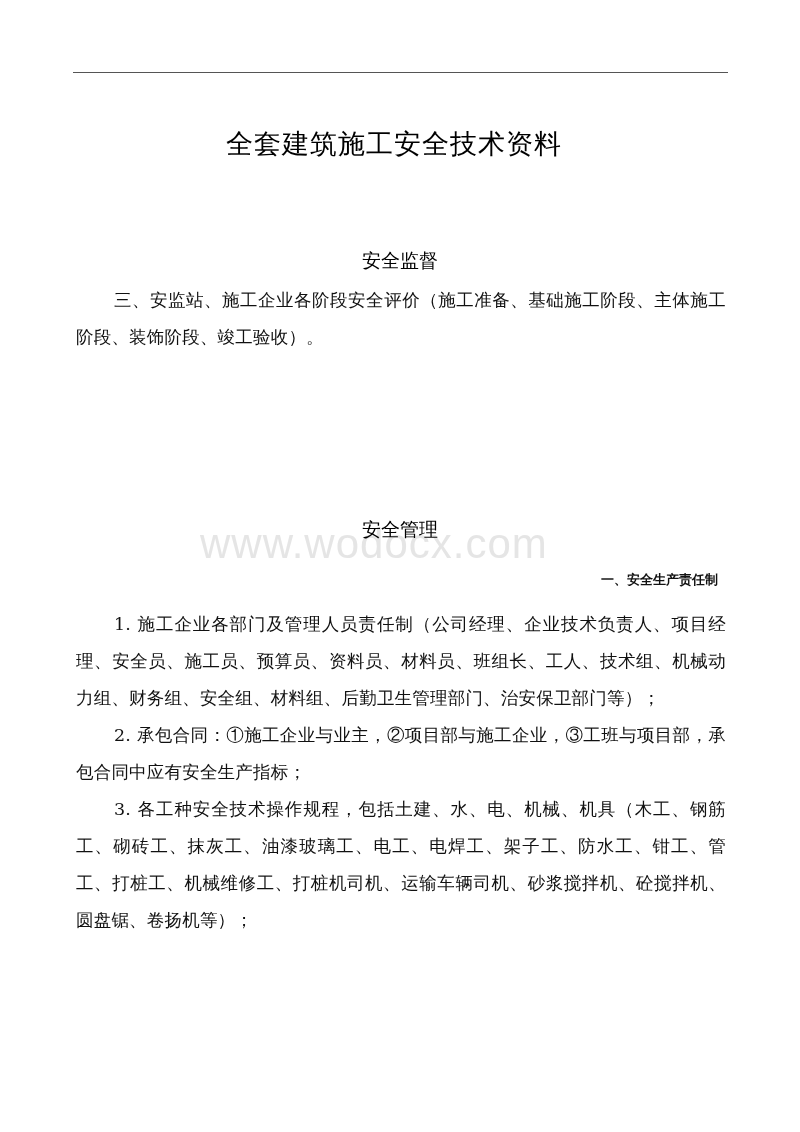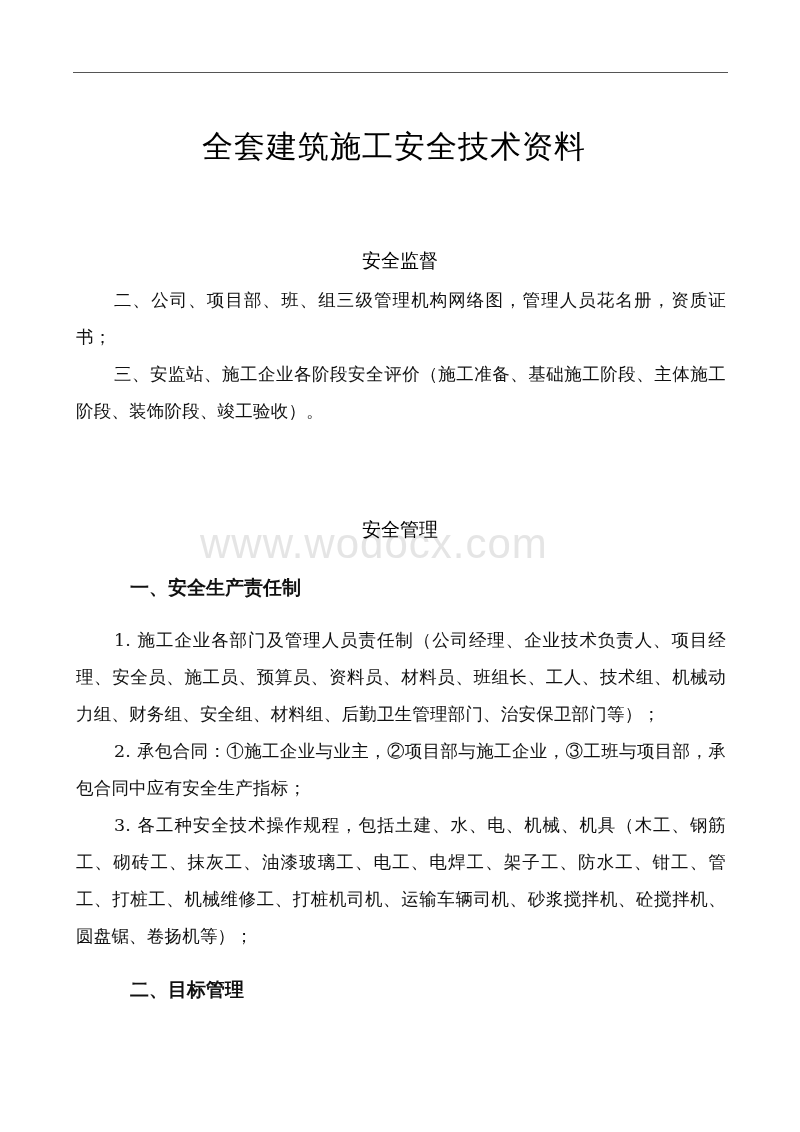--- a/index.html
+++ b/index.html
@@ -2,48 +2,46 @@
 <html><head>
 <meta charset="utf-8">
 <style>
   html, body { margin: 0; padding: 0; background: #ffffff; }
   body { width: 800px; height: 1132px; position: relative; overflow: hidden;
          font-family: "DejaVu Serif", "Liberation Serif", serif; color: #111; }
   .rule { position: absolute; left: 73px; top: 72px; width: 655px; height: 0;
           border-top: 1.5px solid #555; }
   .title { position: absolute; left: 0; top: 126px; width: 788px; text-align: center;
            font-family: "DejaVu Sans", "Liberation Sans", sans-serif;
-           font-size: 31px; letter-spacing: 1px; color: #000; }
+           font-size: 27px; letter-spacing: 1px; color: #000; }
   .section-title { position: absolute; left: 0; width: 800px; text-align: center;
            font-family: "DejaVu Sans", "Liberation Sans", sans-serif;
            font-size: 19px; color: #000; }
   .body { position: absolute; left: 76px; width: 650px; font-size: 17.5px; line-height: 37px; }
   .p { margin: 0; text-indent: 38px; text-align: justify; letter-spacing: 0.2px; }
-  .h { margin: 16px; text-indent: 38px; font-family: "DejaVu Sans", "Liberation Sans", sans-serif;
-       font-weight: bold; font-size: 19px; }
+  .h { margin: 8px; text-indent: 38px; font-family: "DejaVu Sans", "Liberation Sans", sans-serif;
+       font-weight: bold; font-size: 13px; text-align: right; }
   .watermark { position: absolute; left: 200px; top: 520px; font-family: "Liberation Sans", sans-serif;
        font-size: 42px; color: rgba(180,180,180,0.35); letter-spacing: 1px; pointer-events:none; }
 </style>
 </head>
 <body>
 
 <div class="rule"></div>
 
 <div class="title">全套建筑施工安全技术资料</div>
 
 <div class="section-title" style="top:248px;">安全监督</div>
 
 <div class="body" style="top:282px;">
-  <p class="p">二、公司、项目部、班、组三级管理机构网络图，管理人员花名册，资质证书；</p>
   <p class="p">三、安监站、施工企业各阶段安全评价（施工准备、基础施工阶段、主体施工阶段、装饰阶段、竣工验收）。</p>
 </div>
 
 <div class="watermark">www.wodocx.com</div>
 
 <div class="section-title" style="top:517px;">安全管理</div>
 
 <div class="body" style="top:553px;">
   <p class="h">一、安全生产责任制</p>
   <p class="p">1. 施工企业各部门及管理人员责任制（公司经理、企业技术负责人、项目经理、安全员、施工员、预算员、资料员、材料员、班组长、工人、技术组、机械动力组、财务组、安全组、材料组、后勤卫生管理部门、治安保卫部门等）；</p>
   <p class="p">2. 承包合同：①施工企业与业主，②项目部与施工企业，③工班与项目部，承包合同中应有安全生产指标；</p>
   <p class="p">3. 各工种安全技术操作规程，包括土建、水、电、机械、机具（木工、钢筋工、砌砖工、抹灰工、油漆玻璃工、电工、电焊工、架子工、防水工、钳工、管工、打桩工、机械维修工、打桩机司机、运输车辆司机、砂浆搅拌机、砼搅拌机、圆盘锯、卷扬机等）；</p>
-  <p class="h">二、目标管理</p>
 </div>
 
 </body></html>

